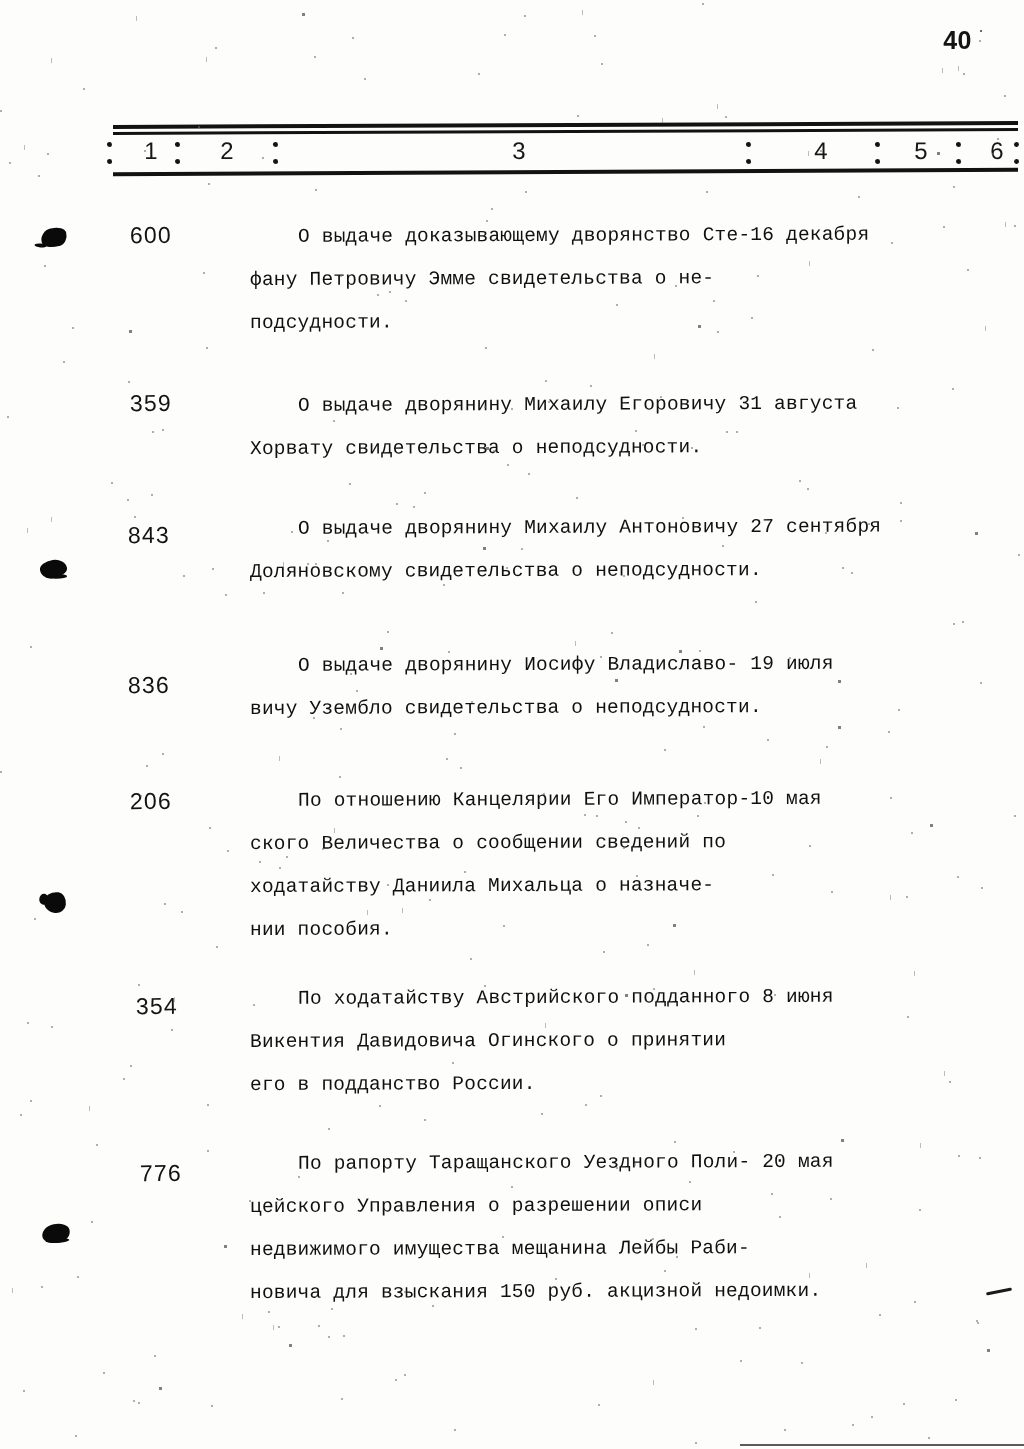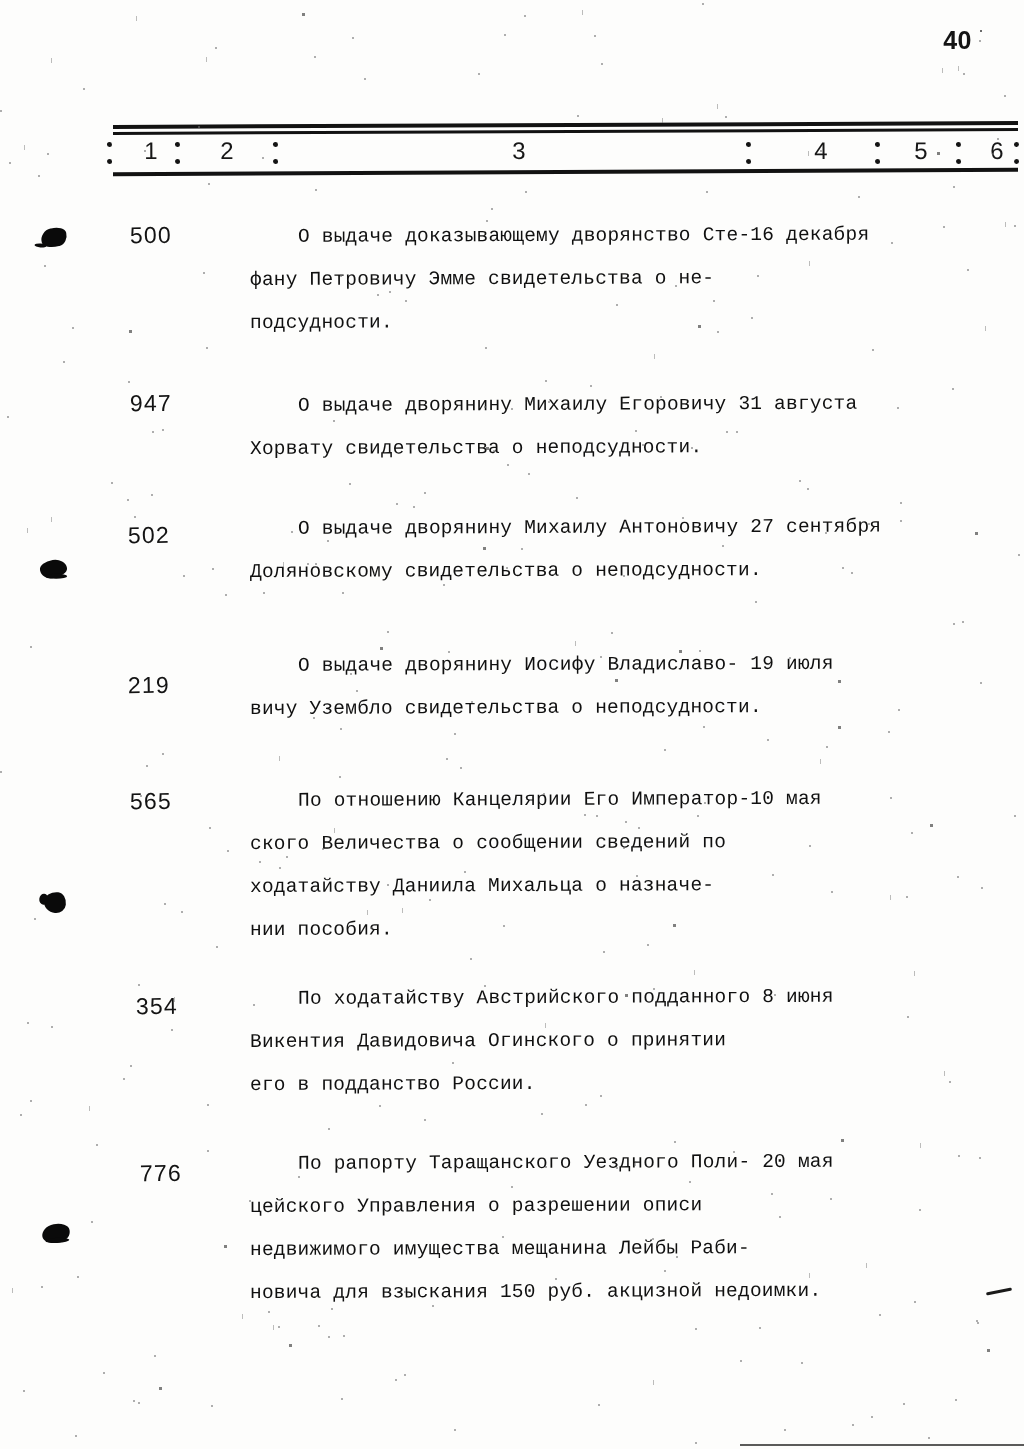--- a/index.html
+++ b/index.html
@@ -244,50 +244,50 @@
     <div class="colnum" style="left:690px; width:36px;">4</div>
     <div class="colsep" style="left:762px;"></div>
     <div class="colnum" style="left:790px; width:36px;">5</div>
     <div class="colsep" style="left:843px;"></div>
     <div class="colnum" style="left:866px; width:36px;">6</div>
     <div class="colsep" style="left:901px;"></div>
   </div>
 
   <div id="entries">
       <div class="entry" style="top: 216px;">
-        <div class="entry-num" style="left: 130px; top: 6px;">500</div>
+        <div class="entry-num" style="left: 130px; top: 6px;">600</div>
         <div class="entry-body">
           <div class="line indent">О выдаче доказывающему дворянство Сте-16 декабря</div>
           <div class="line">фану Петровичу Эмме свидетельства о не-</div>
           <div class="line">подсудности.</div>
         </div>
       </div>
       <div class="entry" style="top: 385px;">
-        <div class="entry-num" style="left: 130px; top: 5px;">947</div>
+        <div class="entry-num" style="left: 130px; top: 5px;">359</div>
         <div class="entry-body">
           <div class="line indent">О выдаче дворянину Михаилу Егоровичу 31 августа</div>
           <div class="line">Хорвату свидетельства о неподсудности.</div>
         </div>
       </div>
       <div class="entry" style="top: 508px;">
-        <div class="entry-num" style="left: 128px; top: 14px;">502</div>
+        <div class="entry-num" style="left: 128px; top: 14px;">843</div>
         <div class="entry-body">
           <div class="line indent">О выдаче дворянину Михаилу Антоновичу 27 сентября</div>
           <div class="line">Доляновскому свидетельства о неподсудности.</div>
         </div>
       </div>
       <div class="entry" style="top: 645px;">
-        <div class="entry-num" style="left: 128px; top: 27px;">219</div>
+        <div class="entry-num" style="left: 128px; top: 27px;">836</div>
         <div class="entry-body">
           <div class="line indent">О выдаче дворянину Иосифу Владиславо- 19 июля</div>
           <div class="line">вичу Узембло свидетельства о неподсудности.</div>
         </div>
       </div>
       <div class="entry" style="top: 780px;">
-        <div class="entry-num" style="left: 130px; top: 8px;">565</div>
+        <div class="entry-num" style="left: 130px; top: 8px;">206</div>
         <div class="entry-body">
           <div class="line indent">По отношению Канцелярии Его Император-10 мая</div>
           <div class="line">ского Величества о сообщении сведений по</div>
           <div class="line">ходатайству Даниила Михальца о назначе-</div>
           <div class="line">нии пособия.</div>
         </div>
       </div>
       <div class="entry" style="top: 978px;">
         <div class="entry-num" style="left: 136px; top: 15px;">354</div>
         <div class="entry-body">

